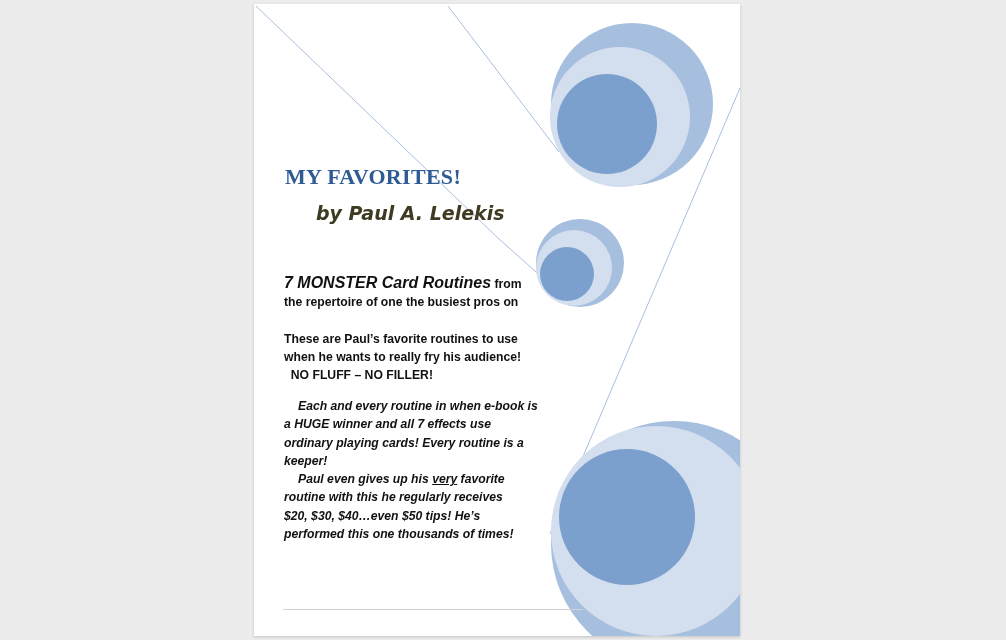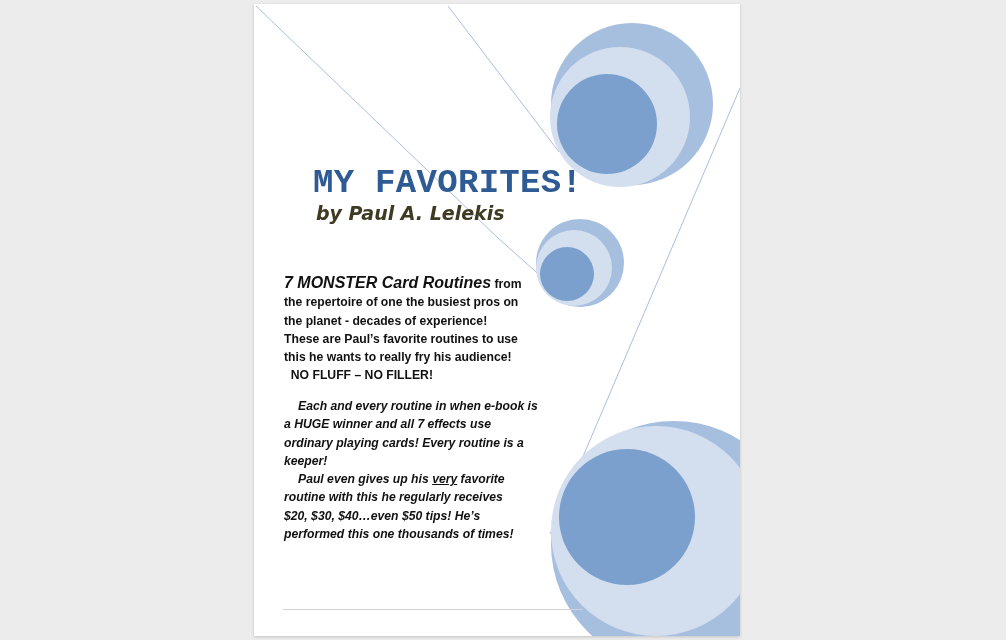--- a/index.html
+++ b/index.html
@@ -1,19 +1,19 @@
 <!DOCTYPE html>
 <html><head>
 <meta charset="utf-8">
 <style>
   html, body { margin:0; padding:0; }
   body { width:1006px; height:640px; background:#ececec; position:relative; overflow:hidden; font-family:"Liberation Sans", sans-serif; }
   .page { position:absolute; left:254px; top:4px; width:486px; height:632px; background:#fff; box-shadow:0 1px 3px rgba(0,0,0,0.18); overflow:hidden; }
   .art { position:absolute; left:0; top:0; width:486px; height:632px; }
-  .title { position:absolute; left:31px; top:160px; font-family:Liberation Mono, monospace; font-weight:bold; font-size:34px; color:#2e5b94; letter-spacing:0.3px; white-space:nowrap;margin-left:28px; }
+  .title { position:absolute; left:31px; top:160px; font-family:Liberation Serif, serif; font-weight:bold; font-size:22px; color:#2e5b94; letter-spacing:0.3px; white-space:nowrap; }
   .author { position:absolute; left:62px; top:198px; font-family:"DejaVu Sans", sans-serif; font-weight:bold; font-style:italic; font-size:19px; color:#3f3a22; white-space:nowrap;text-align:right; }
   .blurb { position:absolute; left:30px; top:270px; width:260px; font-family:"Liberation Sans", sans-serif; font-weight:bold; font-size:12.2px; line-height:18.3px; color:#111; }
   .lead { font-style:italic; font-size:16px;text-align:center; }
   .p2 { position:absolute; left:30px; top:393px; width:260px; font-family:"Liberation Sans", sans-serif; font-weight:bold; font-style:italic; font-size:12.2px; line-height:18.3px; color:#111; }
   .indent { padding-left:14px; }
   .ul { text-decoration:underline; }
   .rule { position:absolute; left:29px; top:605px; width:300px; height:1px; background:#d2d2d2; }
 </style>
 </head>
 <body>
@@ -37,23 +37,23 @@
     <circle cx="402" cy="527" r="105" fill="#d3deef"></circle>
     <circle cx="373" cy="513" r="68" fill="#7ba0cd"></circle>
   </svg>
 
   <div class="title">MY FAVORITES!</div>
   <div class="author">by Paul A. Lelekis</div>
 
   <div class="blurb">
     <span class="lead">7 MONSTER Card Routines</span><span> from</span><br>
     <span>the repertoire of one the busiest pros on</span><br>
-    <span>the planet - decades of experience!</span><br>
+    <br>
     <span>These are Paul’s favorite routines to use</span><br>
-    <span>this he wants to really fry his audience!</span><br>
+    <span>when he wants to really fry his audience!</span><br>
     &nbsp;&nbsp;<span>NO FLUFF – NO FILLER!</span>
   </div>
 
   <div class="p2">
     <span class="indent">Each and every routine in when e-book is</span><br>
     <span>a HUGE winner and all 7 effects use</span><br>
     <span>ordinary playing cards!   Every routine is a</span><br>
     <span>keeper!</span><br>
     <span class="indent">Paul even gives up his </span><span class="ul">very</span><span> favorite</span><br>
     <span>routine with this he regularly receives</span><br>

